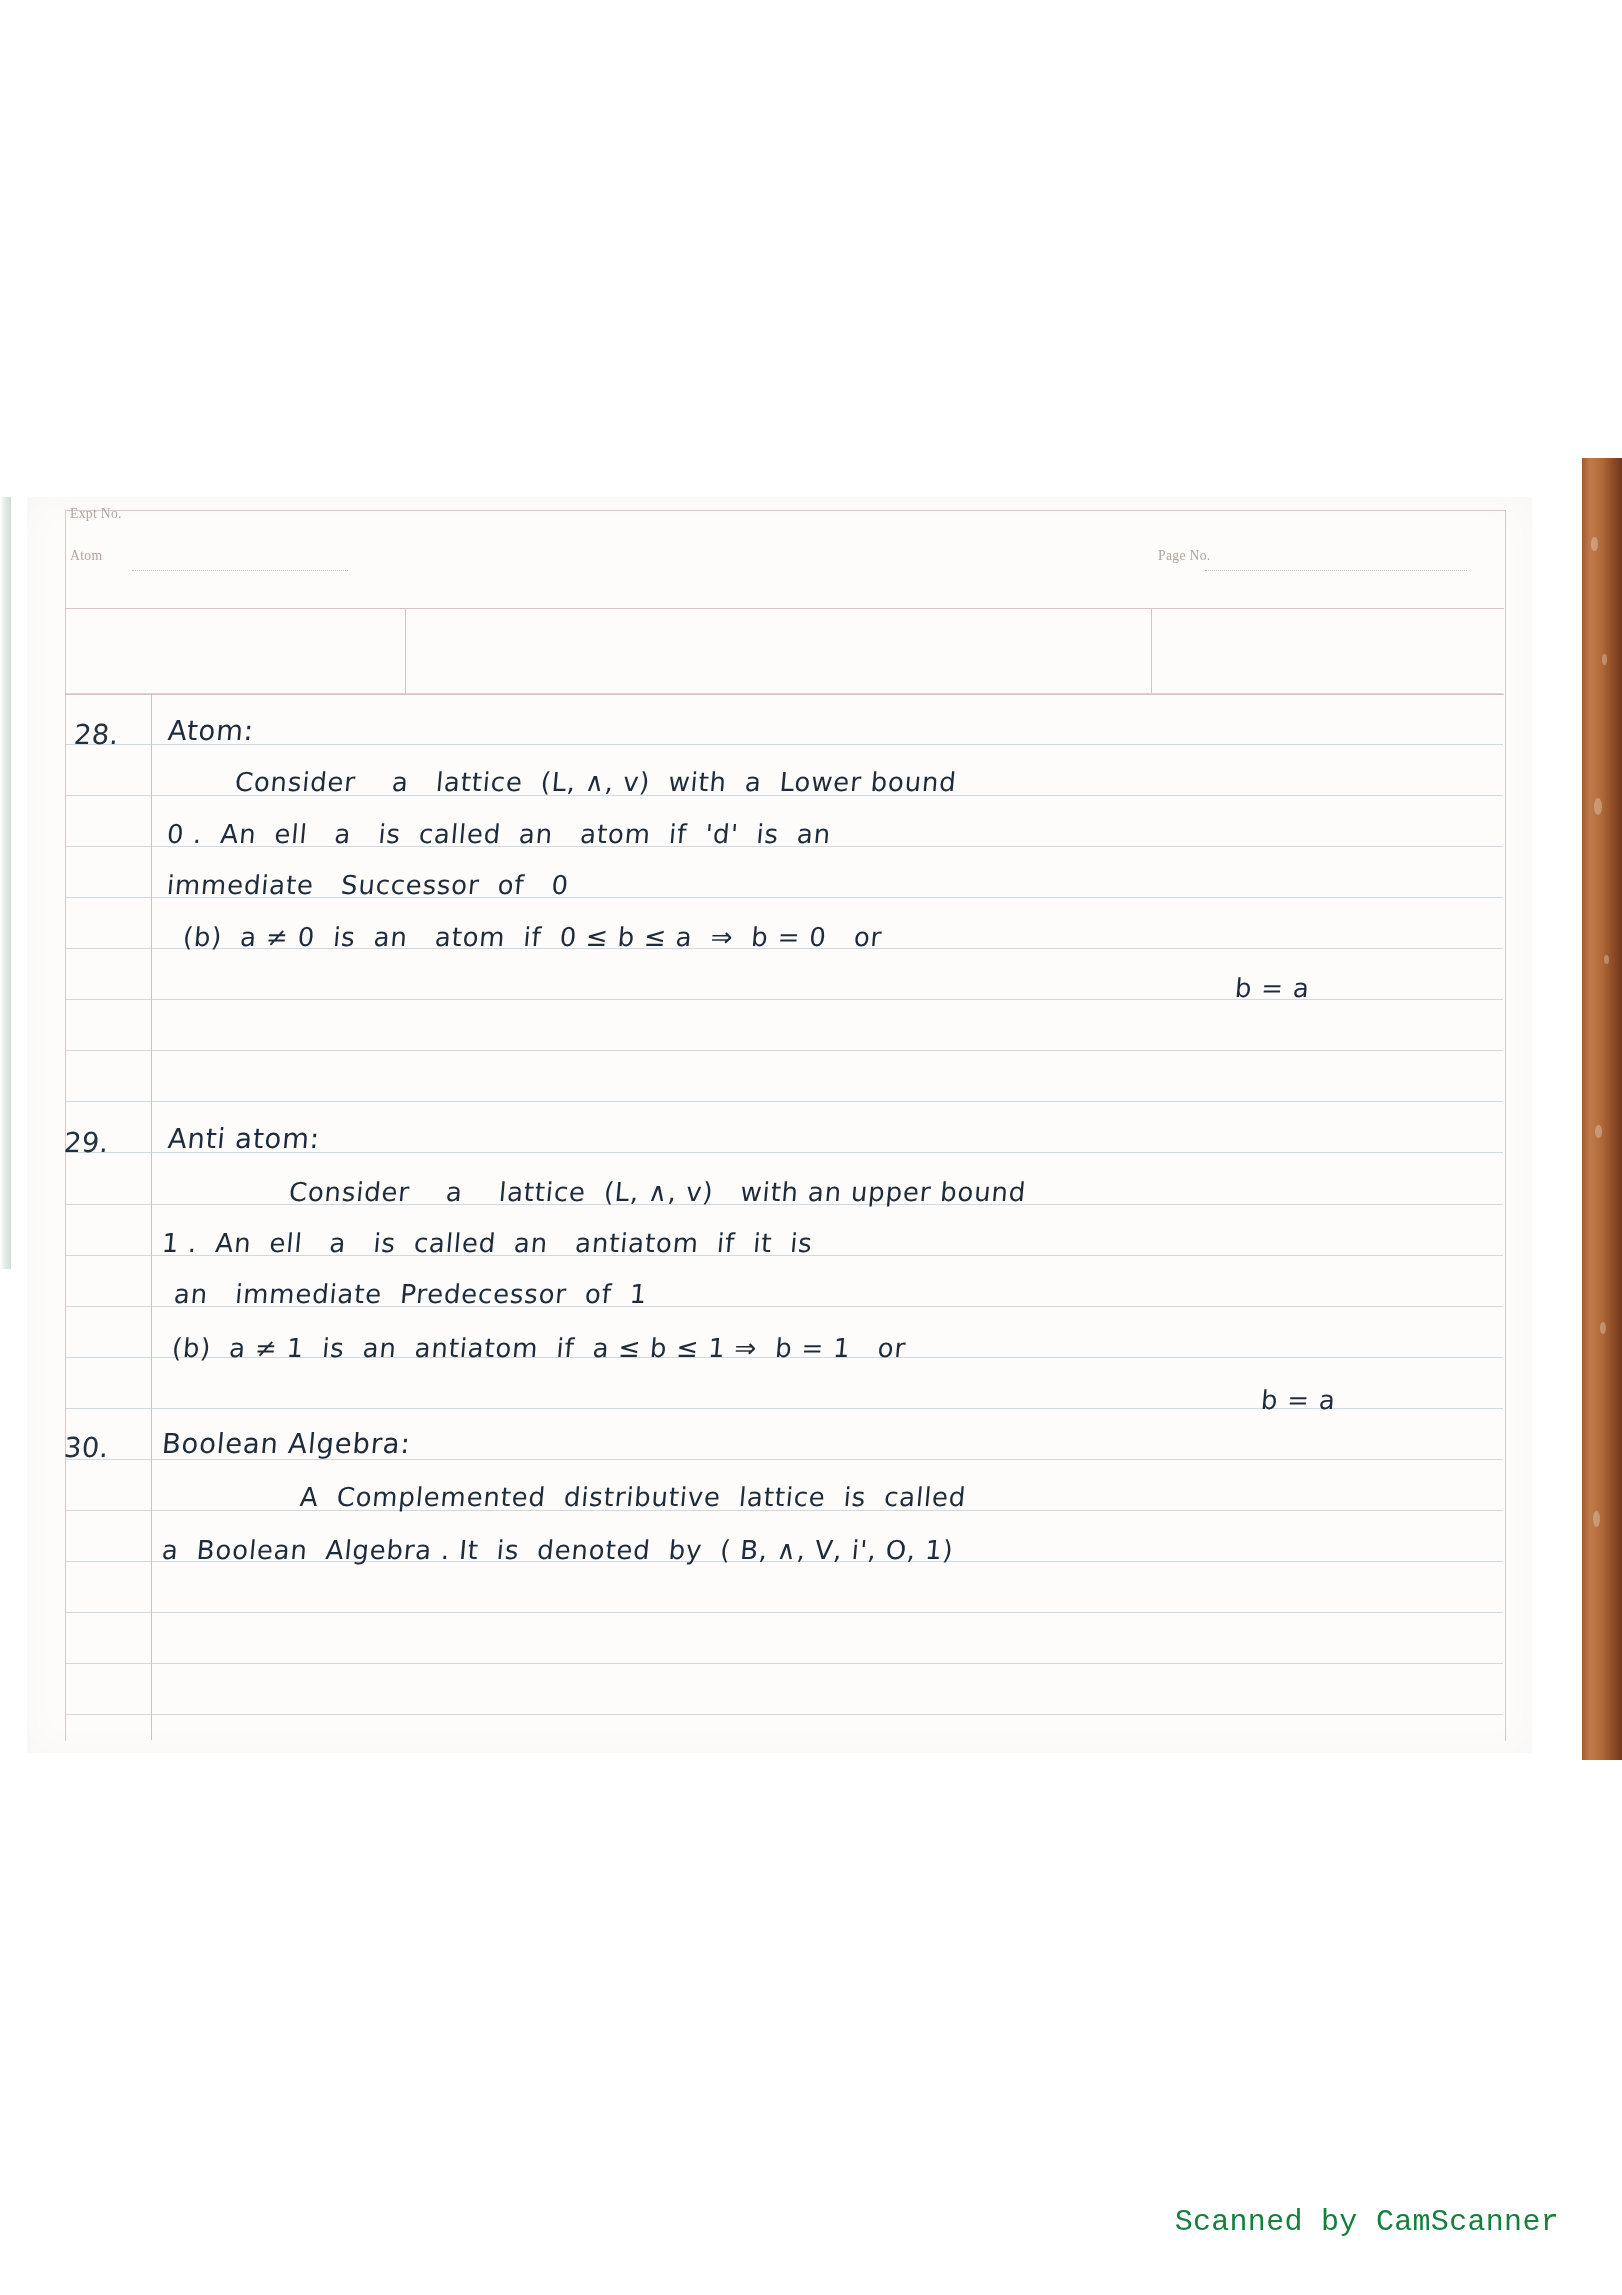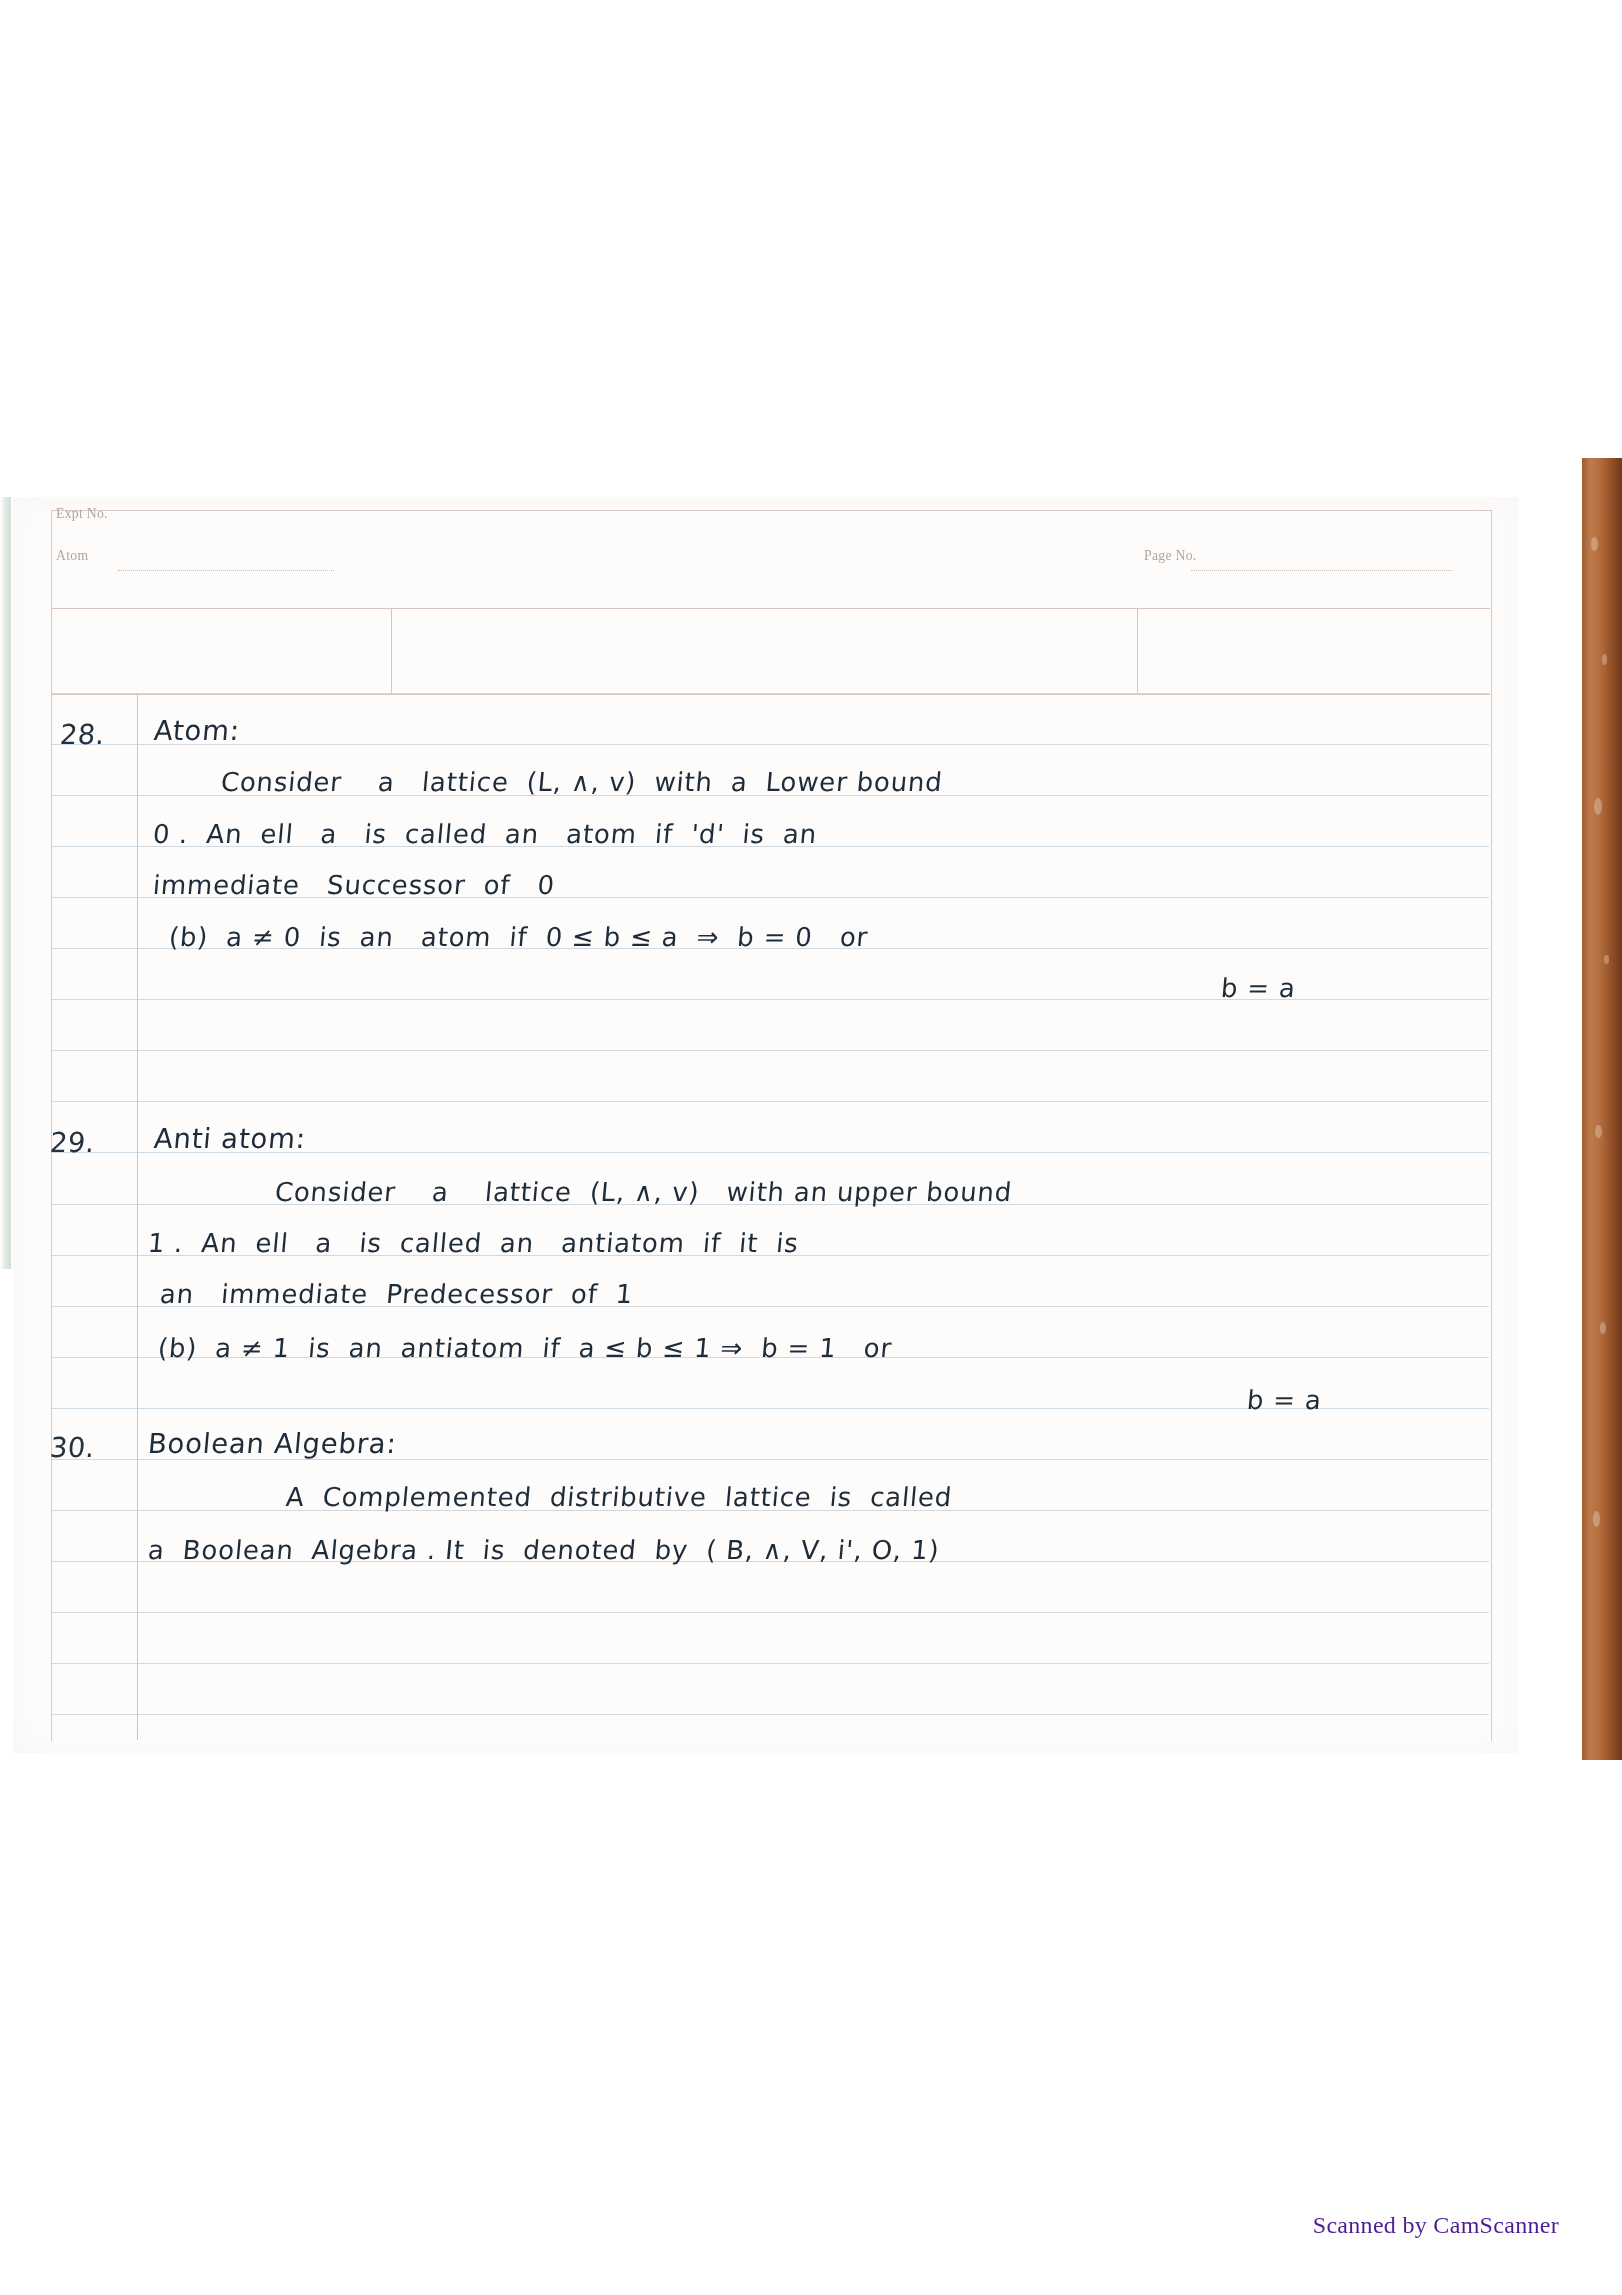--- a/index.html
+++ b/index.html
@@ -21,21 +21,21 @@
     left: 0px;
     top: 451px;
     width: 1622px;
     height: 1328px;
     background: #ffffff;
   }
 
   
   .paper {
     position: absolute;
-    left: 13px;
+    left: 27px;
     top: 46px;
     width: 1505px;
     height: 1256px;
     background: #fdfcfa;
     box-shadow: inset 0 0 39px rgba(0,0,0,0.025);
   }
 
   
   .page-border {
     position: absolute;
@@ -148,23 +148,23 @@
     height: 772px;
     background: linear-gradient(to right, #ffffff 0%, #dfe9e2 45%, #c8dbd0 100%);
     opacity: 0.9;
   }
 
   
   .footer {
     position: absolute;
     right: 63px;
     bottom: 56px;
-    font-family: Liberation Serif, serif;
-    font-size: 24px;
-    color: #4c1d95;
+    font-family: Liberation Mono, monospace;
+    font-size: 30px;
+    color: #15803d;
     letter-spacing: 0.3px;
   }
 </style>
 </head>
 <body>
 
 <div class="scan">
 
   <div class="paper">
 

